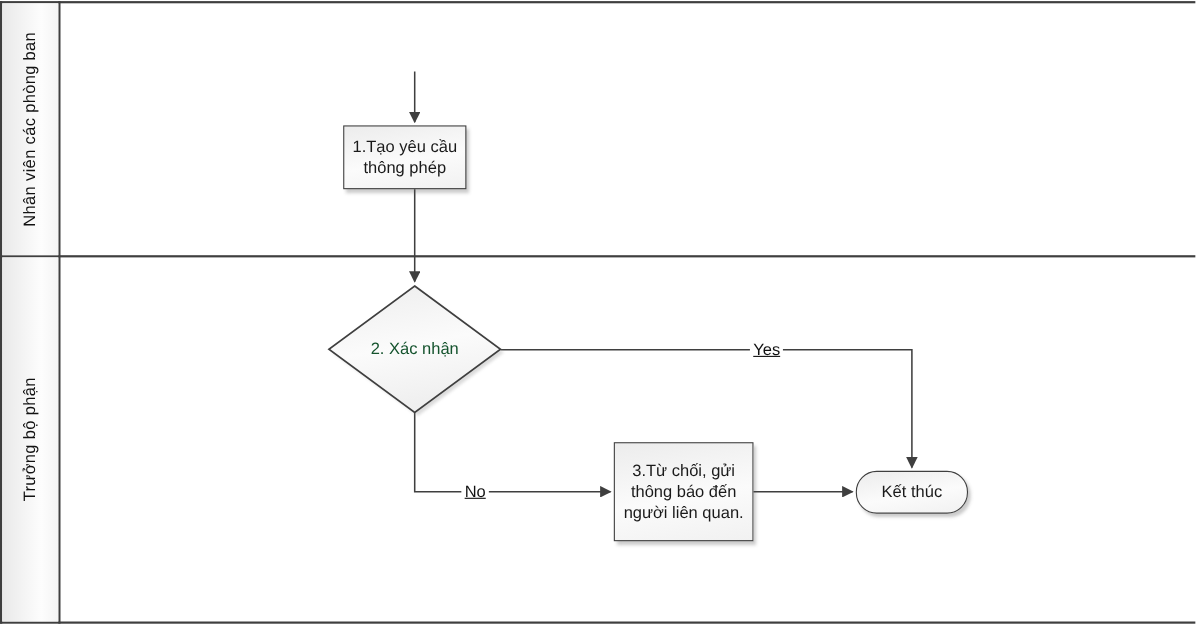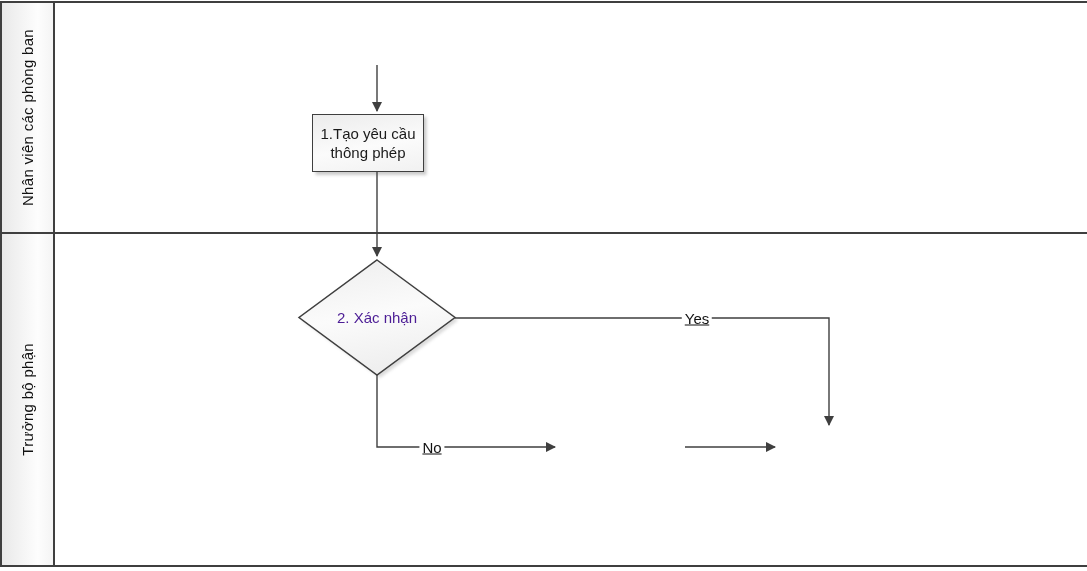--- a/index.html
+++ b/index.html
@@ -38,21 +38,21 @@
     box-shadow:2.5px 3px 3px rgba(80,80,80,0.30);
   }
   .terminator{border-radius:19px;}
   .shape-start{left:323px;top:28px;width:107px;height:37px;}
   .shape-task1{left:312px;top:114px;width:112px;height:58px;}
   .shape-task3{left:558px;top:402px;width:127px;height:90px;}
   .shape-end{left:778px;top:428px;width:102px;height:39px;}
   .decision-label{
     position:absolute;left:299px;top:260px;width:156px;height:115px;
     display:flex;align-items:center;justify-content:center;
-    font-size:15px;color:#4c1d95;text-align:right;
+    font-size:15px;color:#14532d;text-align:right;
   }
   
   .edge-label{
     position:absolute;transform:translate(-50%,-50%);
     background:#ffffff;padding:0 3px;font-size:15px;color:#111;text-decoration:underline;
   }
   .edge-label-yes{left:697px;top:318px;}
   .edge-label-no{left:432px;top:447px;}
 </style>
 </head>
@@ -105,18 +105,26 @@
 
   <div class="shape shape-task1">
     <span>1.Tạo yêu cầu</span>
     <span>thông phép</span>
   </div>
 
   <div class="decision-label">
     <span>2. Xác nhận</span>
   </div>
 
+  <div class="shape shape-task3">
+    <span>3.Từ chối, gửi</span>
+    <span>thông báo đến</span>
+    <span>người liên quan.</span>
+  </div>
 
+  <div class="shape terminator shape-end">
+    <span>Kết thúc</span>
+  </div>
 
   <span class="edge-label edge-label-yes">Yes</span>
   <span class="edge-label edge-label-no">No</span>
 
 </div>
 
 </body></html>

